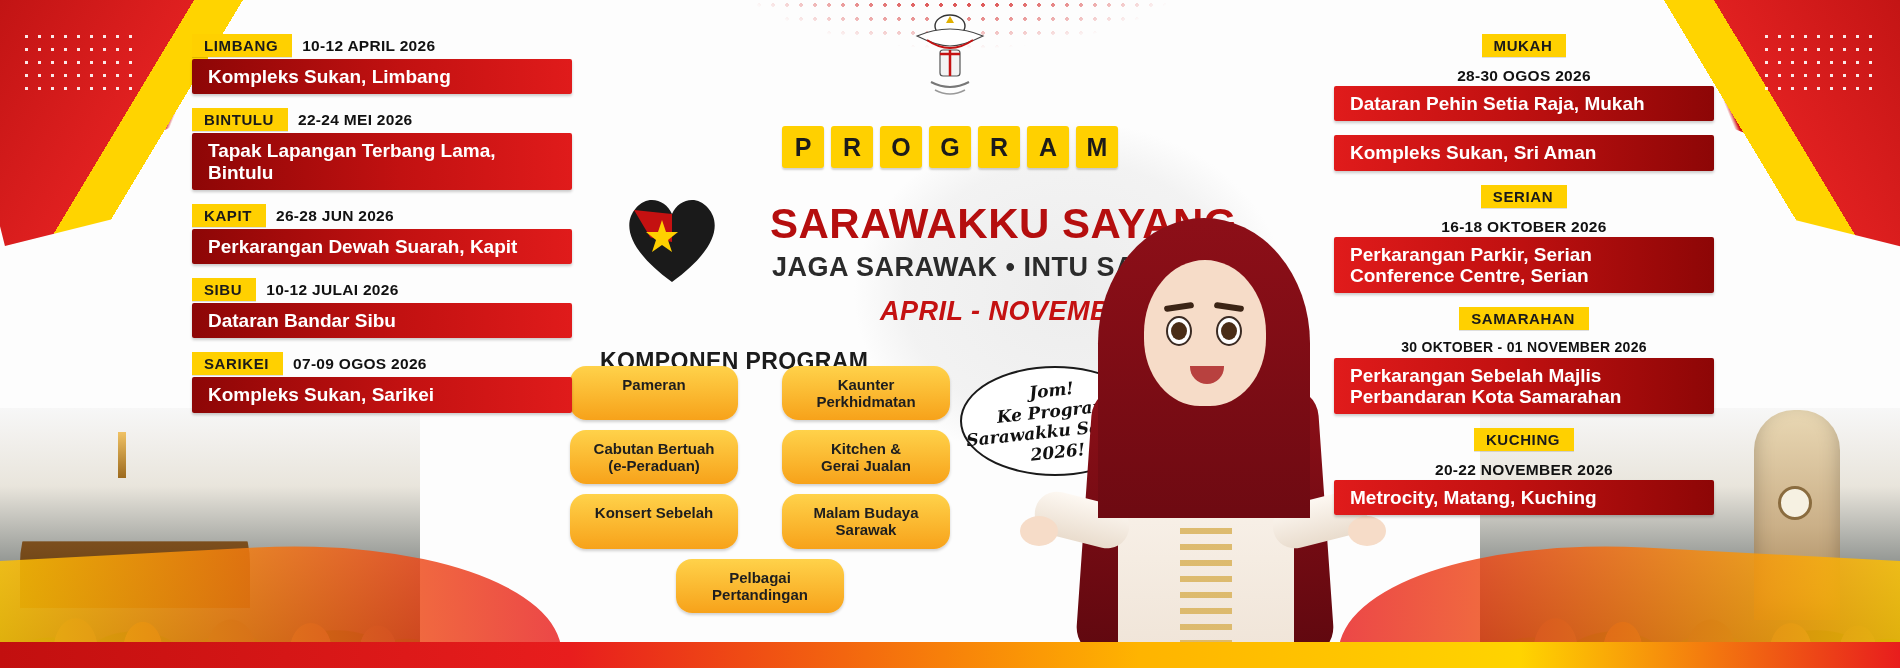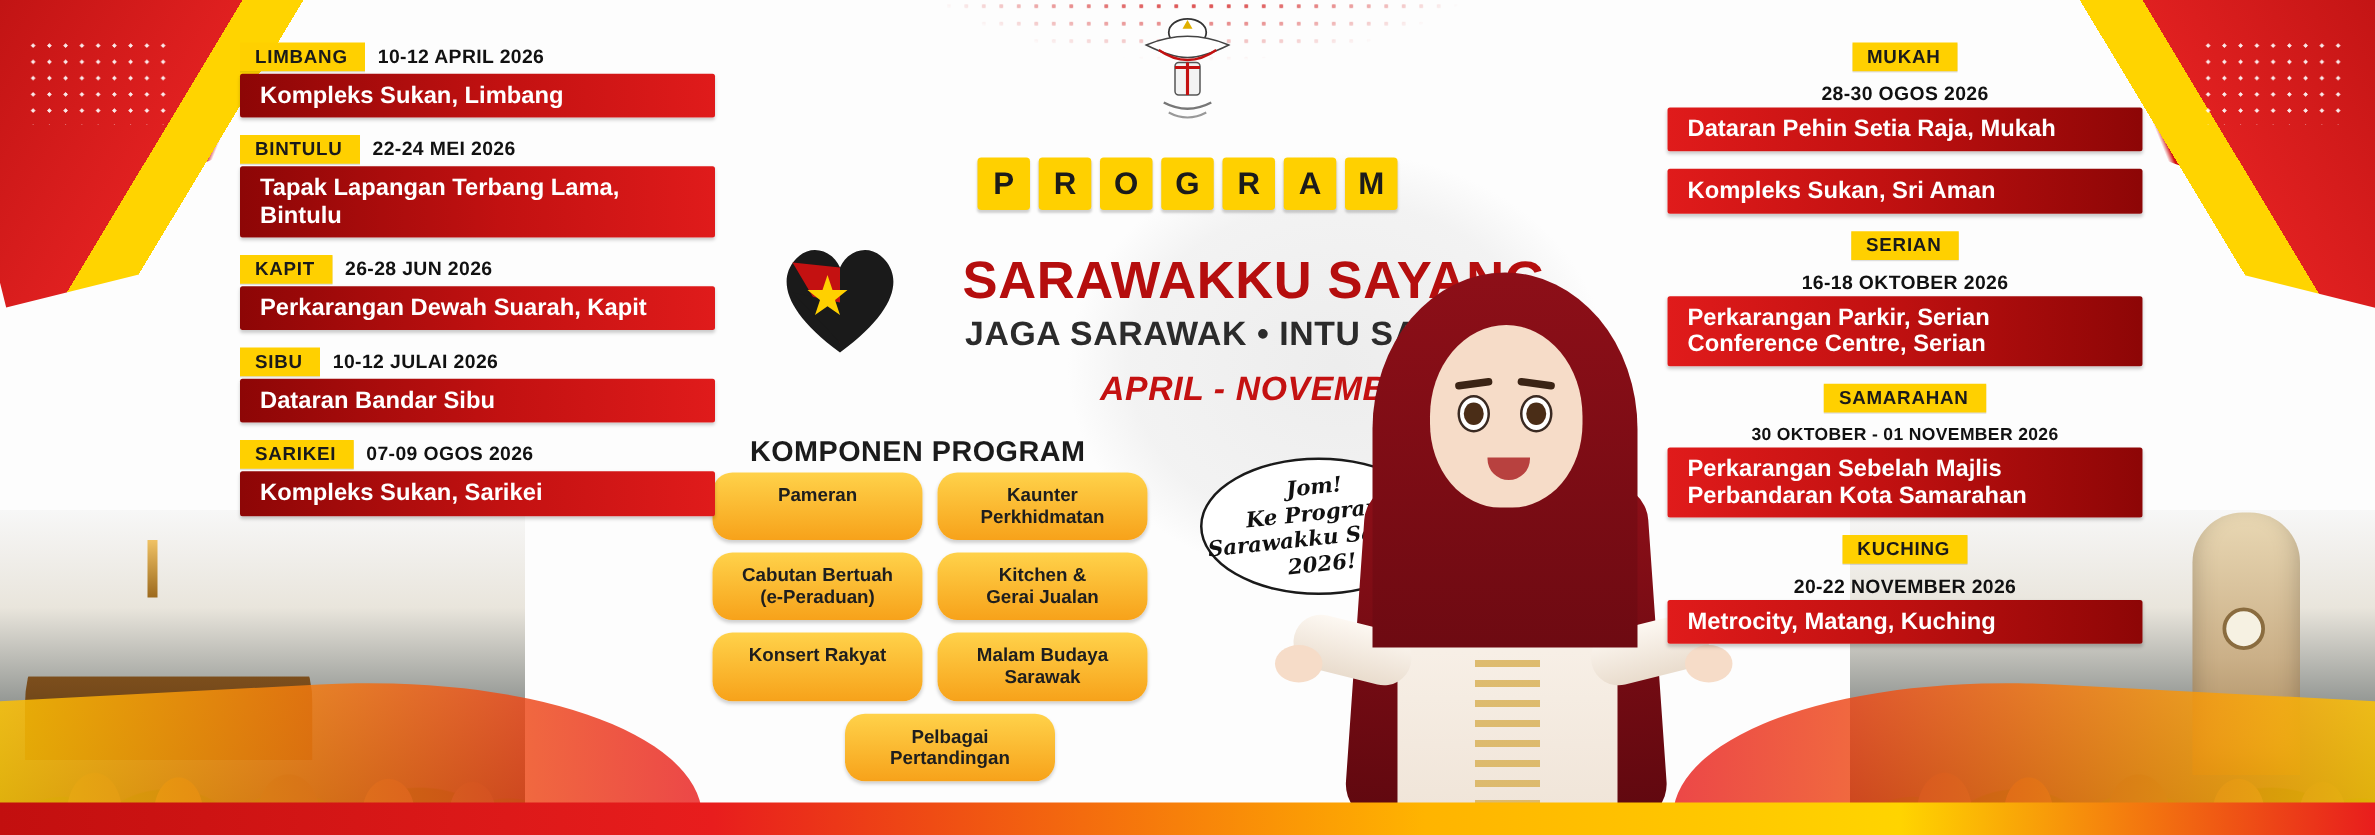--- a/index.html
+++ b/index.html
@@ -211,22 +211,22 @@
     position: absolute; left: 880px; top: 296px;
     font-size: 27px; font-weight: 800; color: #c41111; font-style: italic;
     letter-spacing: .5px; white-space: nowrap;
   }
 
   .komponen-title {
     position: absolute; left: 600px; top: 348px;
     font-size: 23px; font-weight: 800; color: #1b1b1b; letter-spacing: .4px;
   }
   .chips {
-    position: absolute; left: 570px; top: 378px; width: 380px;
-    display: flex; flex-wrap: wrap; gap: 10px 12px;
+    position: absolute; left: 570px; top: 366px; width: 380px;
+    display: flex; flex-wrap: wrap; gap: 10px 12px; justify-content: space-between;
   }
   .chip {
     background: linear-gradient(180deg,#ffd24a 0%, #f7a21a 100%);
     color: #1e1e1e; font-weight: 700; font-size: 15px;
     border-radius: 16px; padding: 10px 8px; text-align: center;
     min-width: 168px; line-height: 1.14;
     box-shadow: 0 2px 3px rgba(0,0,0,.18);
   }
   .chip-row-last { width: 100%; display: flex; justify-content: center; }
 
@@ -364,21 +364,21 @@
   <div class="title-sub">JAGA SARAWAK  •  INTU SARAWAK</div>
   <div class="title-dates">APRIL - NOVEMBER 2026</div>
 
   <div class="komponen-title">KOMPONEN PROGRAM</div>
 
   <div class="chips">
     <div class="chip">Pameran</div>
     <div class="chip">Kaunter<br>Perkhidmatan</div>
     <div class="chip">Cabutan Bertuah<br>(e-Peraduan)</div>
     <div class="chip">Kitchen &amp;<br>Gerai Jualan</div>
-    <div class="chip">Konsert Rakyat</div>
+    <div class="chip">Konsert Sebelah</div>
     <div class="chip">Malam Budaya<br>Sarawak</div>
     <div class="chip-row-last">
       <div class="chip">Pelbagai<br>Pertandingan</div>
     </div>
   </div>
 
   <div class="bubble">
     <div class="bubble-text">Jom!<br>Ke Program<br>Sarawakku Sayang<br>2026!</div>
   </div>
   <div class="bubble-tail"></div>

